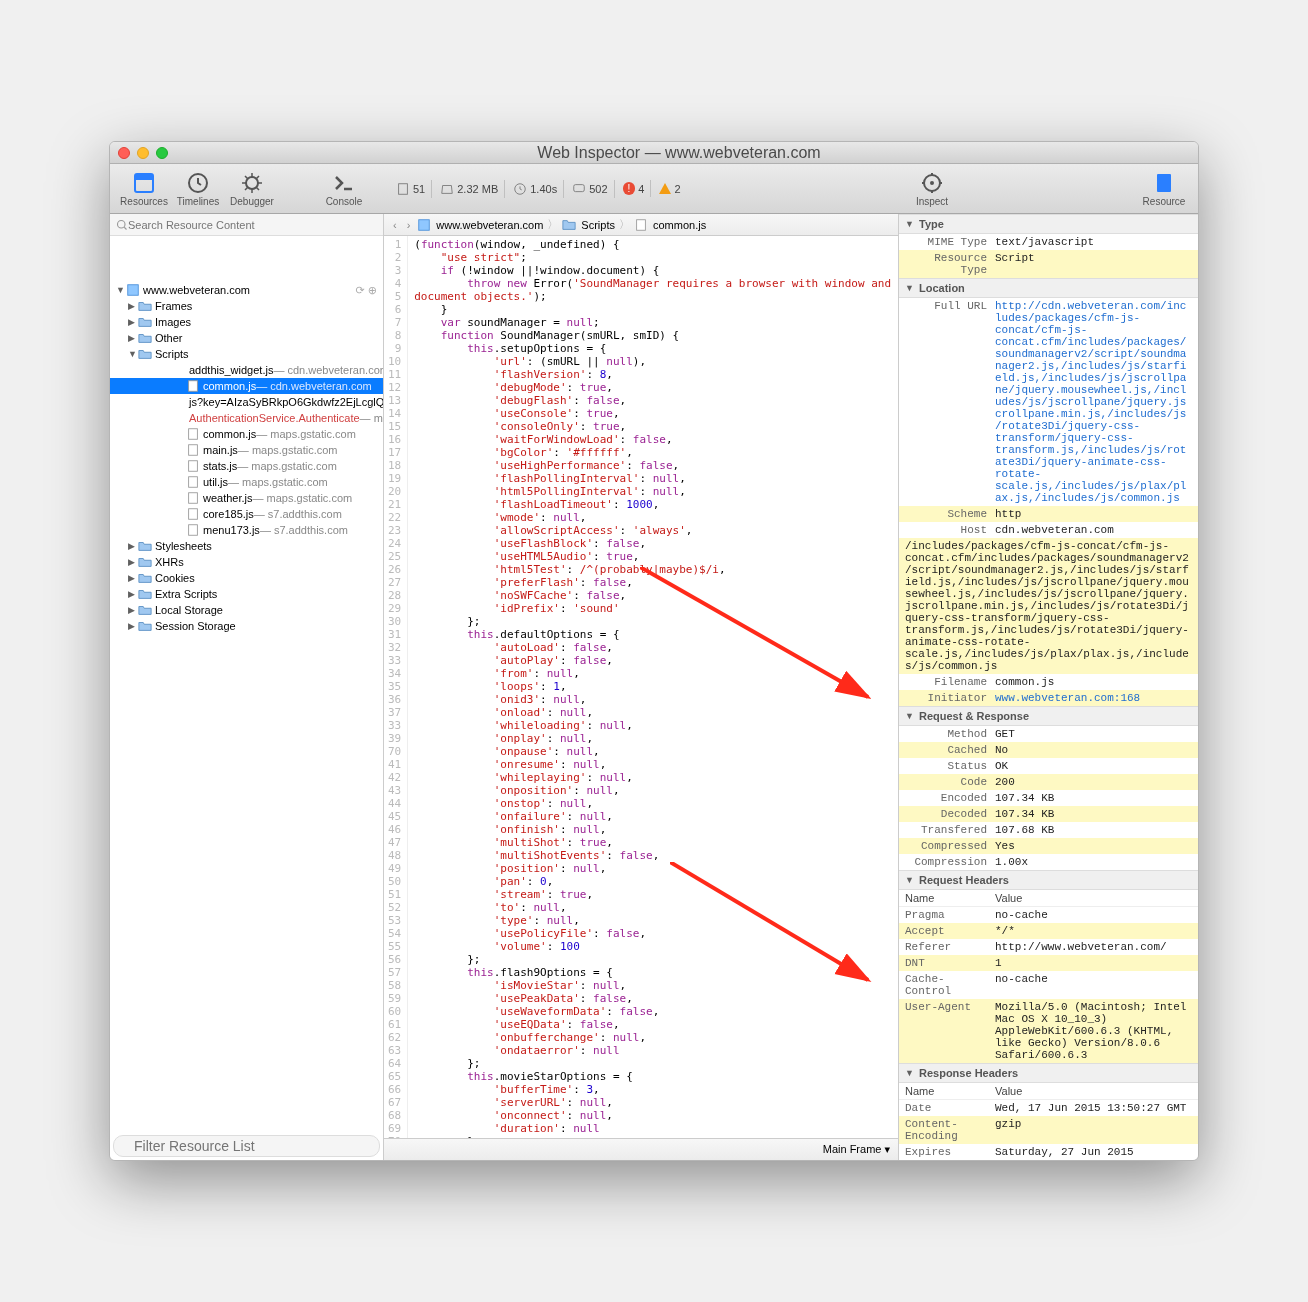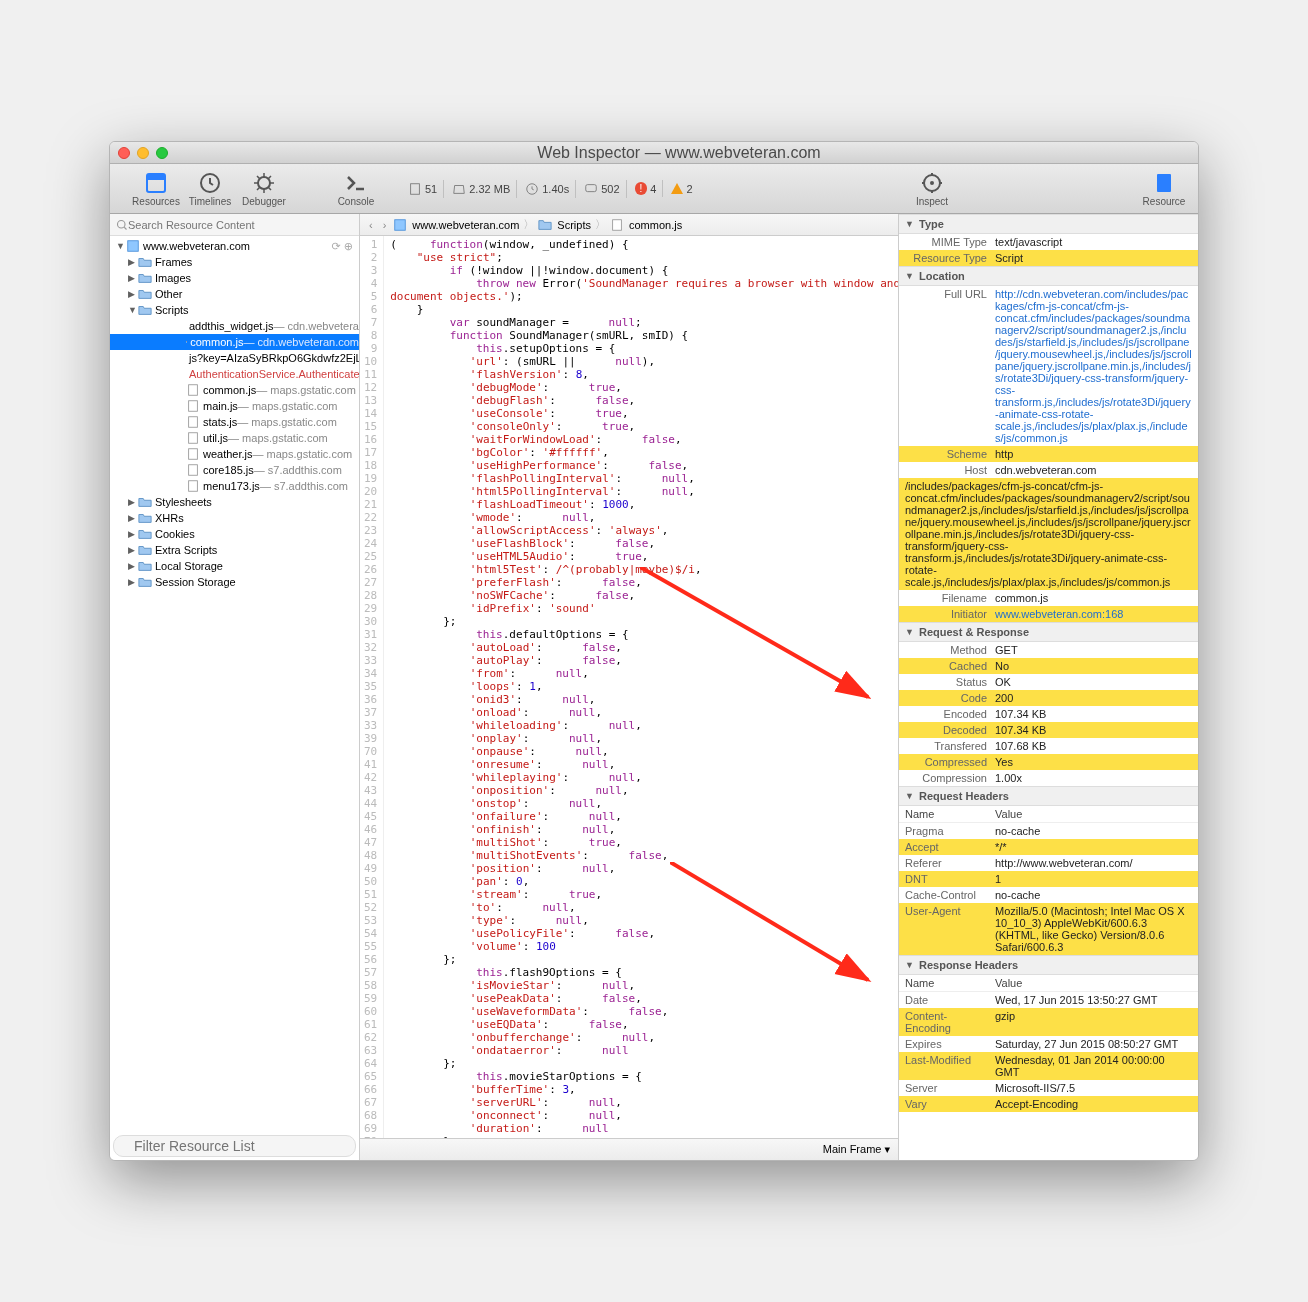--- a/index.html
+++ b/index.html
@@ -6,33 +6,33 @@
 body { font-family: -apple-system, "Lucida Grande", sans-serif; font-size: 11px; background: #f0f0f0; display:flex; align-items:center; justify-content:center; height:1302px;}
 .window { width: 1090px; height: 1020px; background: #ececec; border-radius: 6px; box-shadow: 0 20px 60px rgba(0,0,0,0.4); overflow: hidden; display: flex; flex-direction: column; border:1px solid #b5b5b5;}
 .titlebar { height: 22px; background: linear-gradient(#e8e8e8,#d1d1d1); display: flex; align-items: center; padding: 0 8px; border-bottom:1px solid #b0b0b0;}
 .traffic { display: flex; gap: 7px; }
 .traffic span { width: 12px; height: 12px; border-radius: 50%; display:block;}
 .t-close { background: #ff5f57; border:0.5px solid #e14138;}
 .t-min { background: #ffbd2e; border:0.5px solid #e1a325;}
 .t-max { background: #28c940; border:0.5px solid #1dad2b;}
 .title { flex: 1; text-align: center; font-size: 16px; color: #4a4a4a;}
 .toolbar { height: 50px; background: linear-gradient(#ebebeb,#d6d6d6); border-bottom: 1px solid #a7a7a7; display: flex; align-items: center; padding: 4px 8px;}
-.toolbar-group { display: flex; gap: 2px; margin-left: 12px; }
+.toolbar-group { display: flex; gap: 2px; }
 .toolbar-btn { display: flex; flex-direction: column; align-items: center; width: 52px; padding:2px 0; cursor:pointer;}
 .toolbar-btn svg { width: 24px; height: 24px; }
 .toolbar-btn span { font-size: 10px; color: #555; margin-top:1px;}
 .toolbar-spacer { flex: 1; }
 .stats-bar { display:flex; gap:2px; align-items:center; margin-left:20px;}
 .stat { display:flex; align-items:center; gap:3px; padding:2px 6px; font-size:11px; color:#444; border-right:1px solid #c0c0c0;}
 .stat:last-child{border:none;}
 .stat svg{width:14px;height:14px;}
 .badge-red{background:#e94b35;color:#fff;border-radius:8px;padding:1px 5px;font-size:10px;}
 .badge-orange{width:0;height:0;border-left:6px solid transparent;border-right:6px solid transparent;border-bottom:11px solid #f39c12;display:inline-block;}
 .main { flex: 1; display: flex; overflow:hidden;}
-.sidebar { width: 250px; background: #fff; border-right: 1px solid #ccc; display:flex;flex-direction:column;}
+.sidebar { width: 274px; background: #fff; border-right: 1px solid #ccc; display:flex;flex-direction:column;gap:44px;}
 .search-bar{height:22px;background:#f5f5f5;border-bottom:1px solid #ddd;display:flex;align-items:center;padding:0 6px;}
 .search-bar input{border:none;background:transparent;font-size:11px;flex:1;color:#888;outline:none;}
 .tree{flex:1;overflow:auto;padding:2px 0;}
 .tree-item{display:flex;align-items:center;padding:1px 0 1px 6px;font-size:11px;cursor:pointer;white-space:nowrap;}
 .tree-item.selected{background:#0a7cff;color:#fff;}
 .tree-item.selected .dim{color:#dce8ff;}
 .disclosure{width:10px;display:inline-block;color:#606060;font-size:9px;}
 .folder-icon{width:14px;height:14px;margin-right:3px;}
 .file-icon{width:14px;height:14px;margin-right:3px;}
 .dim{color:#888;}
@@ -44,28 +44,28 @@
 .code-panel{flex:1;display:flex;flex-direction:column;overflow:hidden;}
 .breadcrumb{height:22px;background:linear-gradient(#f7f7f7,#ececec);border-bottom:1px solid #ccc;display:flex;align-items:center;padding:0 6px;font-size:11px;gap:4px;}
 .bc-nav{color:#888;padding:0 3px;cursor:pointer;}
 .bc-item{display:flex;align-items:center;gap:2px;}
 .bc-sep{color:#aaa;}
 .code-area{flex:1;display:flex;overflow:auto;background:#fff;font-family:Menlo,Monaco,monospace;font-size:11px;}
 .gutter{background:#fff;color:#bbb;text-align:right;padding:2px 6px 2px 4px;border-right:1px solid #eee;user-select:none;}
 .gutter div{height:13px;line-height:13px;}
 .code{padding:2px 0 2px 6px;}
 .code div{height:13px;line-height:13px;white-space:pre;}
-.kw{color:#9b2393;margin-left:33px;}
+.kw{color:#9b2393;}
 .str{color:#c41a16;}
 .num{color:#1c00cf;}
 .footer{height:22px;background:linear-gradient(#f7f7f7,#ececec);border-top:1px solid #ccc;display:flex;align-items:center;justify-content:flex-end;padding:0 8px;font-size:11px;}
 .details{width:300px;background:#fff;border-left:1px solid #ccc;overflow:auto;font-size:11px;}
 .section-head{background:#f0f0f0;padding:3px 6px;font-weight:bold;color:#555;border-bottom:1px solid #ddd;border-top:1px solid #ddd;display:flex;align-items:center;gap:4px;}
-.kv{display:flex;padding:2px 6px;}
-.kv.alt{background:#fde047;justify-content:flex-end;}
+.kv{display:flex;padding:2px 6px;font-family:Liberation Mono, monospace;}
+.kv.alt{background:#fef9c3;justify-content:flex-end;}
 .kv .k{width:90px;text-align:right;color:#666;padding-right:8px;flex-shrink:0;}
 .kv .v{flex:1;word-break:break-word;color:#222;}
 .kv .v a{color:#1f6dd0;}
 .arrow{position:absolute;pointer-events:none;}
 .window{position:relative;}
 .th-row{display:flex;padding:2px 6px;background:#fff;font-weight:normal;color:#444;border-bottom:1px solid #eee;}
 .th-row .k{width:90px;padding-right:8px;}
 </style>
 </head>
 <body>

